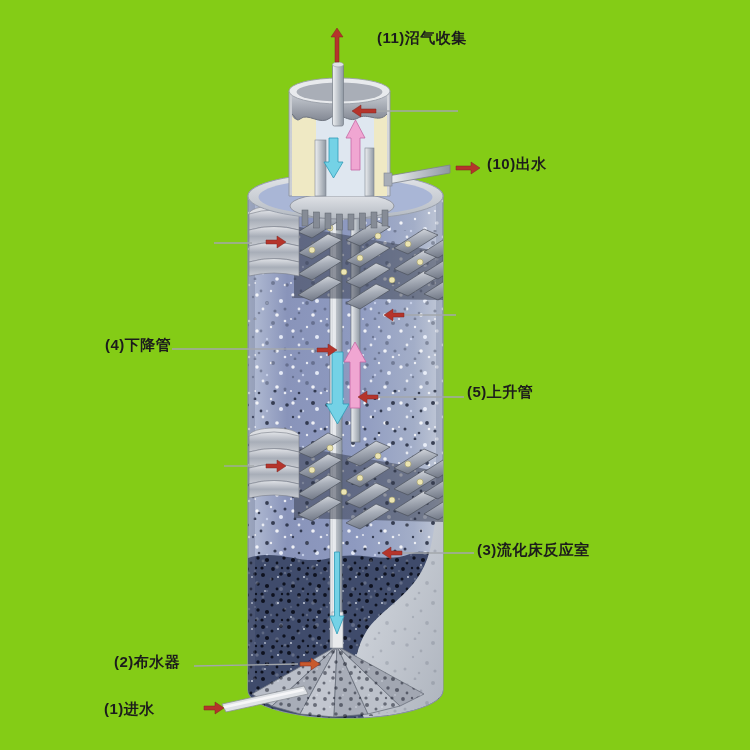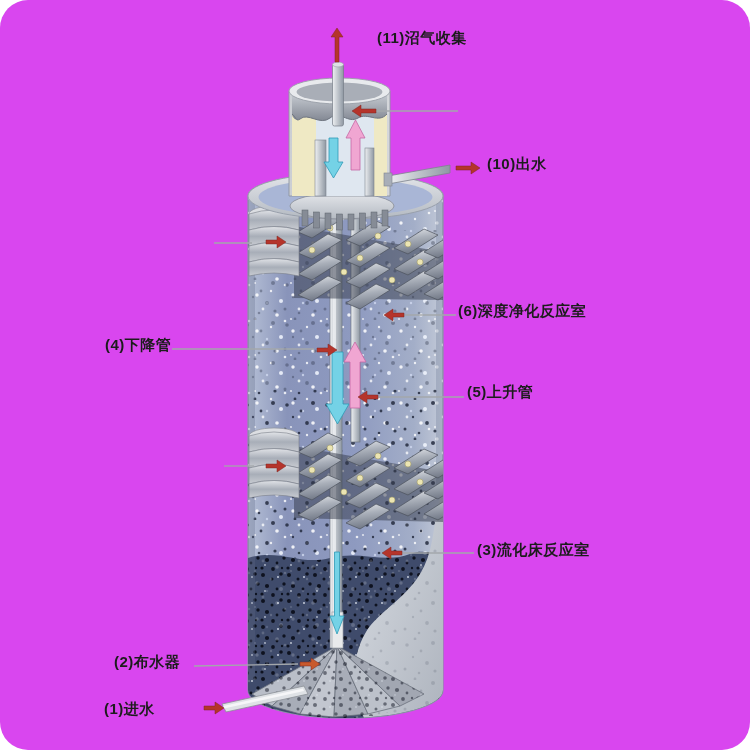--- a/index.html
+++ b/index.html
@@ -1,17 +1,17 @@
 <!DOCTYPE html>
 <html><head>
 <meta charset="utf-8">
 <style>
   html,body{margin:0;padding:0;background:#fff;}
-  .stage{position:relative;width:750px;height:750px;background:#d946ef;overflow:hidden;
-         font-family:"Liberation Sans",sans-serif;border-radius:28px;}
+  .stage{position:relative;width:750px;height:750px;background:#84cc16;overflow:hidden;
+         font-family:"Liberation Sans",sans-serif;}
   .stage svg{position:absolute;left:0;top:0;}
   .lbl{position:absolute;font:700 15px/1.25 "Liberation Sans",sans-serif;color:#1c1c1c;
        letter-spacing:.5px;white-space:nowrap;}
 </style>
 </head>
 <body>
 
 <div class="stage">
 
 <svg width="750" height="750" viewBox="0 0 750 750">
@@ -278,20 +278,19 @@
     <polygon points="358,397 367,391 367,395 378,395 378,399 367,399 367,403"></polygon>
     <polygon points="286,466 277,460 277,464 266,464 266,468 277,468 277,472"></polygon>
     <polygon points="382,553 391,547 391,551 402,551 402,555 391,555 391,559"></polygon>
     <polygon points="320,664 311,658 311,662 300,662 300,666 311,666 311,670" fill="#c85a2e"></polygon>
     <polygon points="224,708 215,702 215,706 204,706 204,710 215,710 215,714"></polygon>
   </g>
 </svg>
 
 <div class="lbl" style="left:377px;top:29px">(11)沼气收集</div>
 <div class="lbl" style="left:487px;top:155px">(10)出水</div>
-<div class="lbl" style="left:458px;top:302px">(6)深度净化反应室</div>
 <div class="lbl" style="left:105px;top:336px">(4)下降管</div>
 <div class="lbl" style="left:467px;top:383px">(5)上升管</div>
 <div class="lbl" style="left:477px;top:541px">(3)流化床反应室</div>
 <div class="lbl" style="left:114px;top:653px">(2)布水器</div>
 <div class="lbl" style="left:104px;top:700px">(1)进水</div>
 
 </div>
 
 </body></html>

